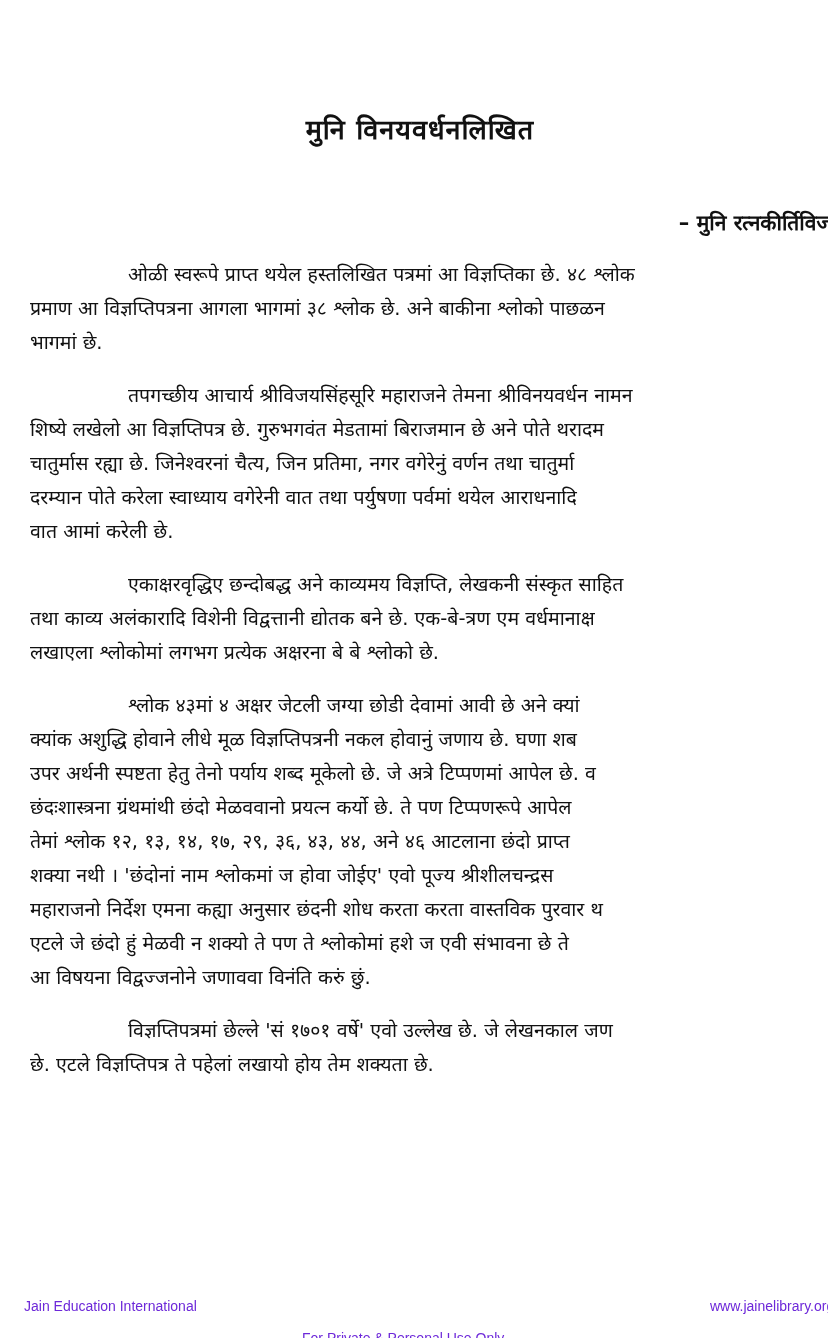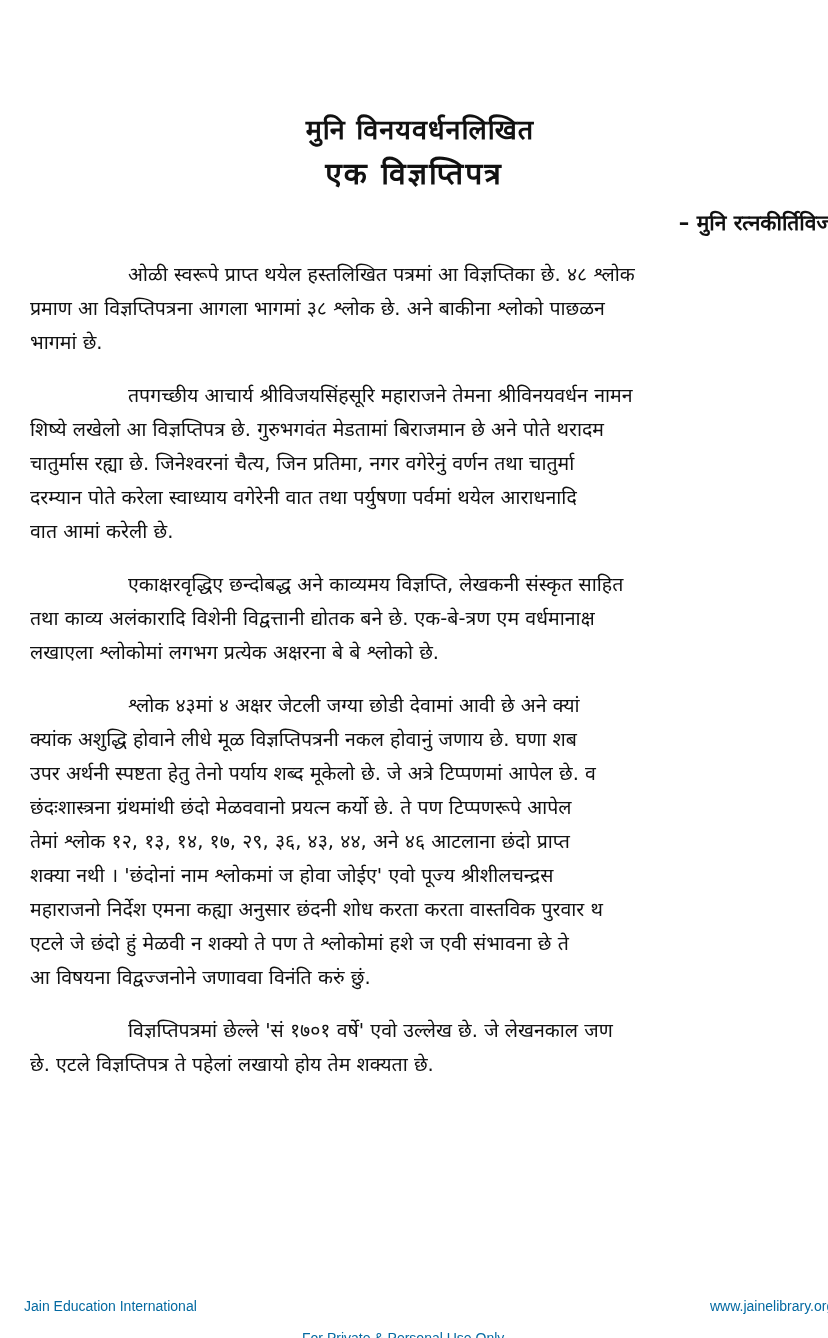--- a/index.html
+++ b/index.html
@@ -18,33 +18,32 @@
     }
     .author {
       position: absolute; right: -4px; top: 208px; font-size: 21px; font-weight: bold; white-space: nowrap;
     }
     .body { position: absolute; left: 30px; top: 258px; width: 812px; }
     .para { font-size: 19.5px; line-height: 34px; margin: 0 0 19px 0; white-space: nowrap; }
     .line { display: block; height: 34px; overflow: visible; }
     .indent { padding-left: 98px; }
     .footer {
       position: absolute; top: 1298px; left: 0; width: 708px; height: 20px;
-      font-family: "Liberation Sans", sans-serif; font-size: 14px; color: #0369a1;
+      font-family: "Liberation Sans", sans-serif; font-size: 14px; color: #6d28d9;
     }
     .footer span { position: absolute; top: 0; }
     .f-left { left: 24px; }
     .f-mid { left: 302px; margin-top: 32px; }
     .f-right { left: 666px; margin-left: 44px; }
   </style>
 </head>
 <body>
 
 <div class="page">
   <div class="title1">मुनि विनयवर्धनलिखित</div>
-  <div class="title2">एक विज्ञप्तिपत्र</div>
   <div class="author">– मुनि रत्नकीर्तिविज</div>
 
   <div class="body">
     <p class="para">
       <span class="line indent">ओळी स्वरूपे प्राप्त थयेल हस्तलिखित पत्रमां आ विज्ञप्तिका छे. ४८ श्लोक</span>
       <span class="line">प्रमाण आ विज्ञप्तिपत्रना आगला भागमां ३८ श्लोक छे. अने बाकीना श्लोको पाछळन</span>
       <span class="line">भागमां छे.</span>
     </p>
     <p class="para">
       <span class="line indent">तपगच्छीय आचार्य श्रीविजयसिंहसूरि महाराजने तेमना श्रीविनयवर्धन नामन</span>

